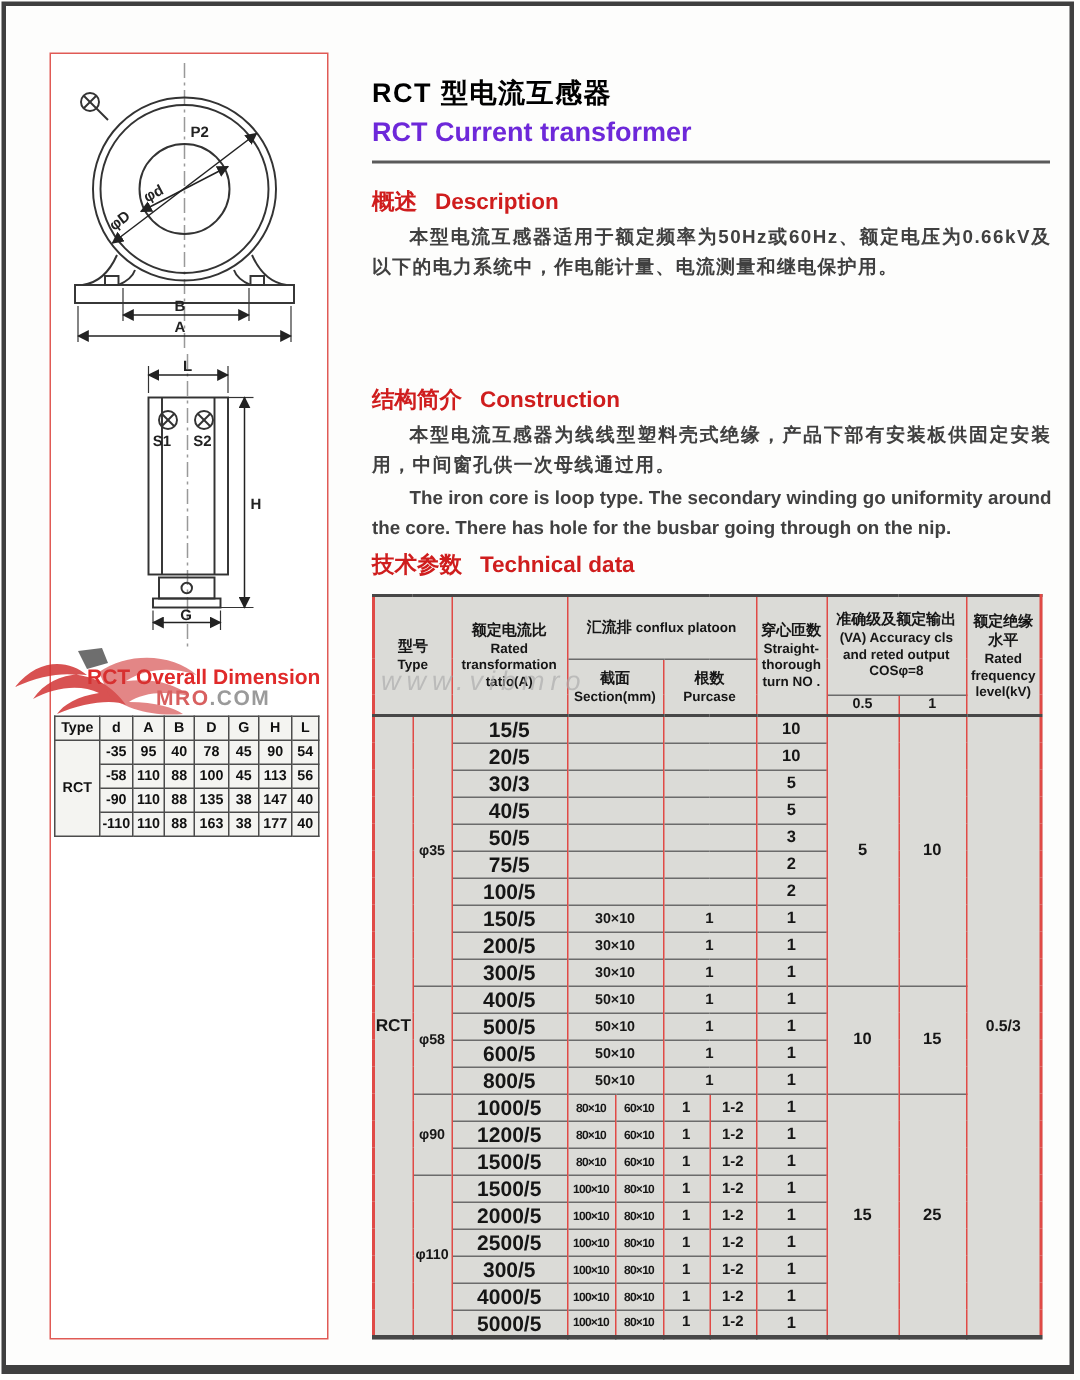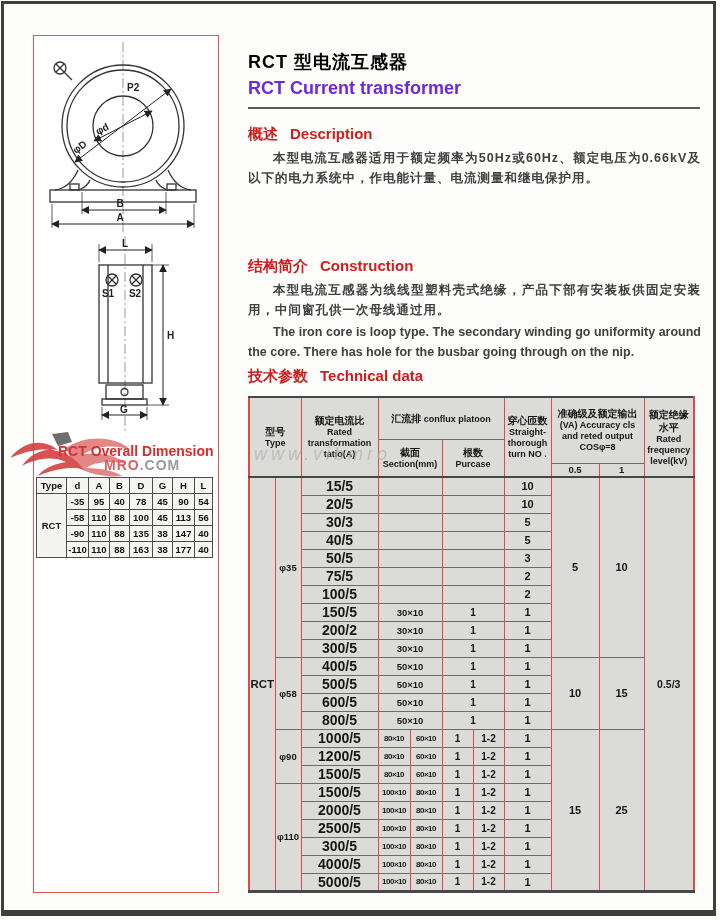--- a/index.html
+++ b/index.html
@@ -350,21 +350,21 @@
           <td colspan="2" class="c-pur"></td>
           <td class="c-turns">2</td>
         </tr>
         <tr>
           <td class="c-ratio">150/5</td>
           <td colspan="2" class="c-sec">30×10</td>
           <td colspan="2" class="c-pur">1</td>
           <td class="c-turns">1</td>
         </tr>
         <tr>
-          <td class="c-ratio">200/2</td>
+          <td class="c-ratio">200/5</td>
           <td colspan="2" class="c-sec">30×10</td>
           <td colspan="2" class="c-pur">1</td>
           <td class="c-turns">1</td>
         </tr>
         <tr>
           <td class="c-ratio">300/5</td>
           <td colspan="2" class="c-sec">30×10</td>
           <td colspan="2" class="c-pur">1</td>
           <td class="c-turns">1</td>
         </tr>

